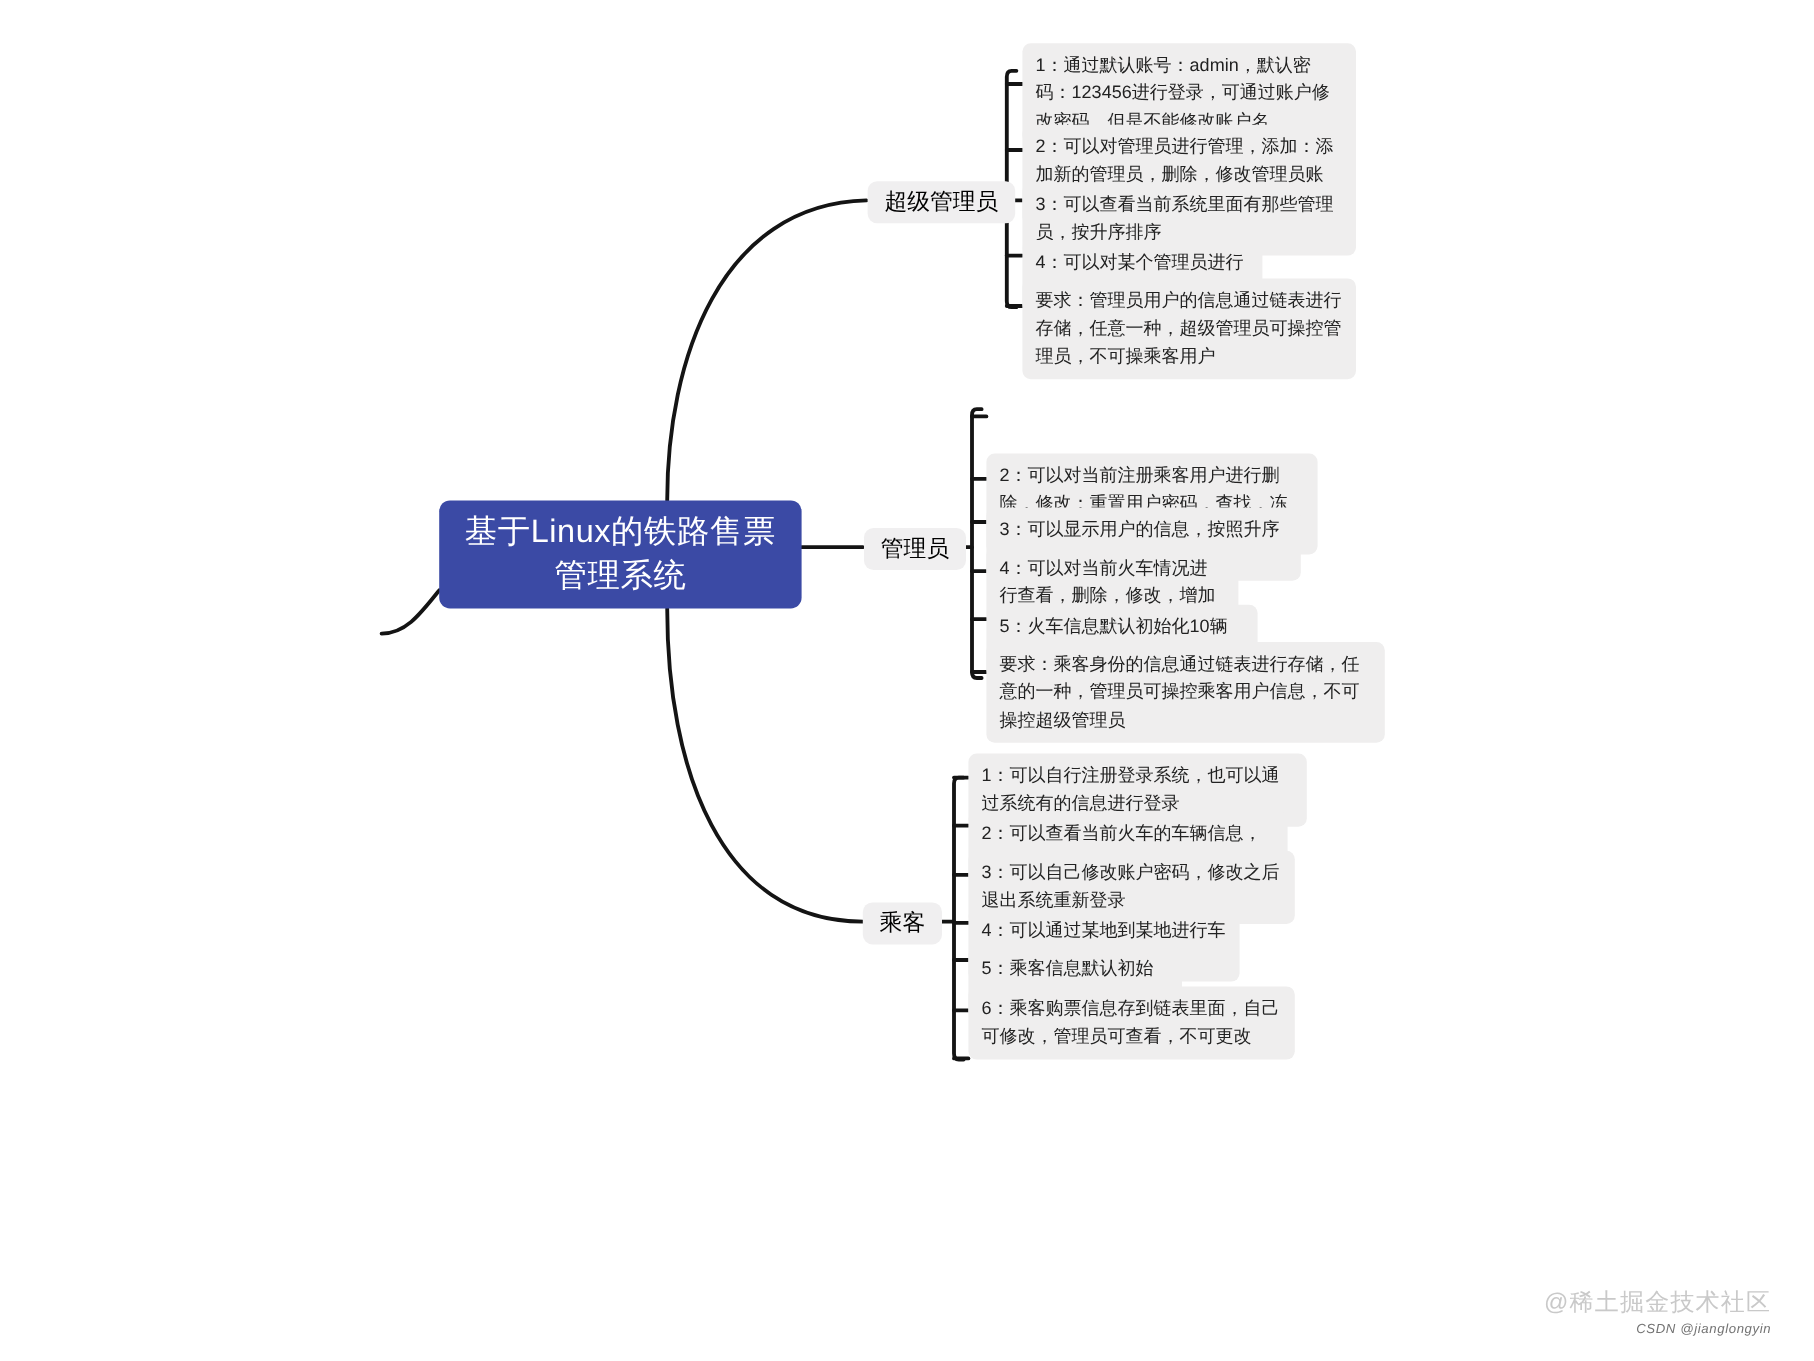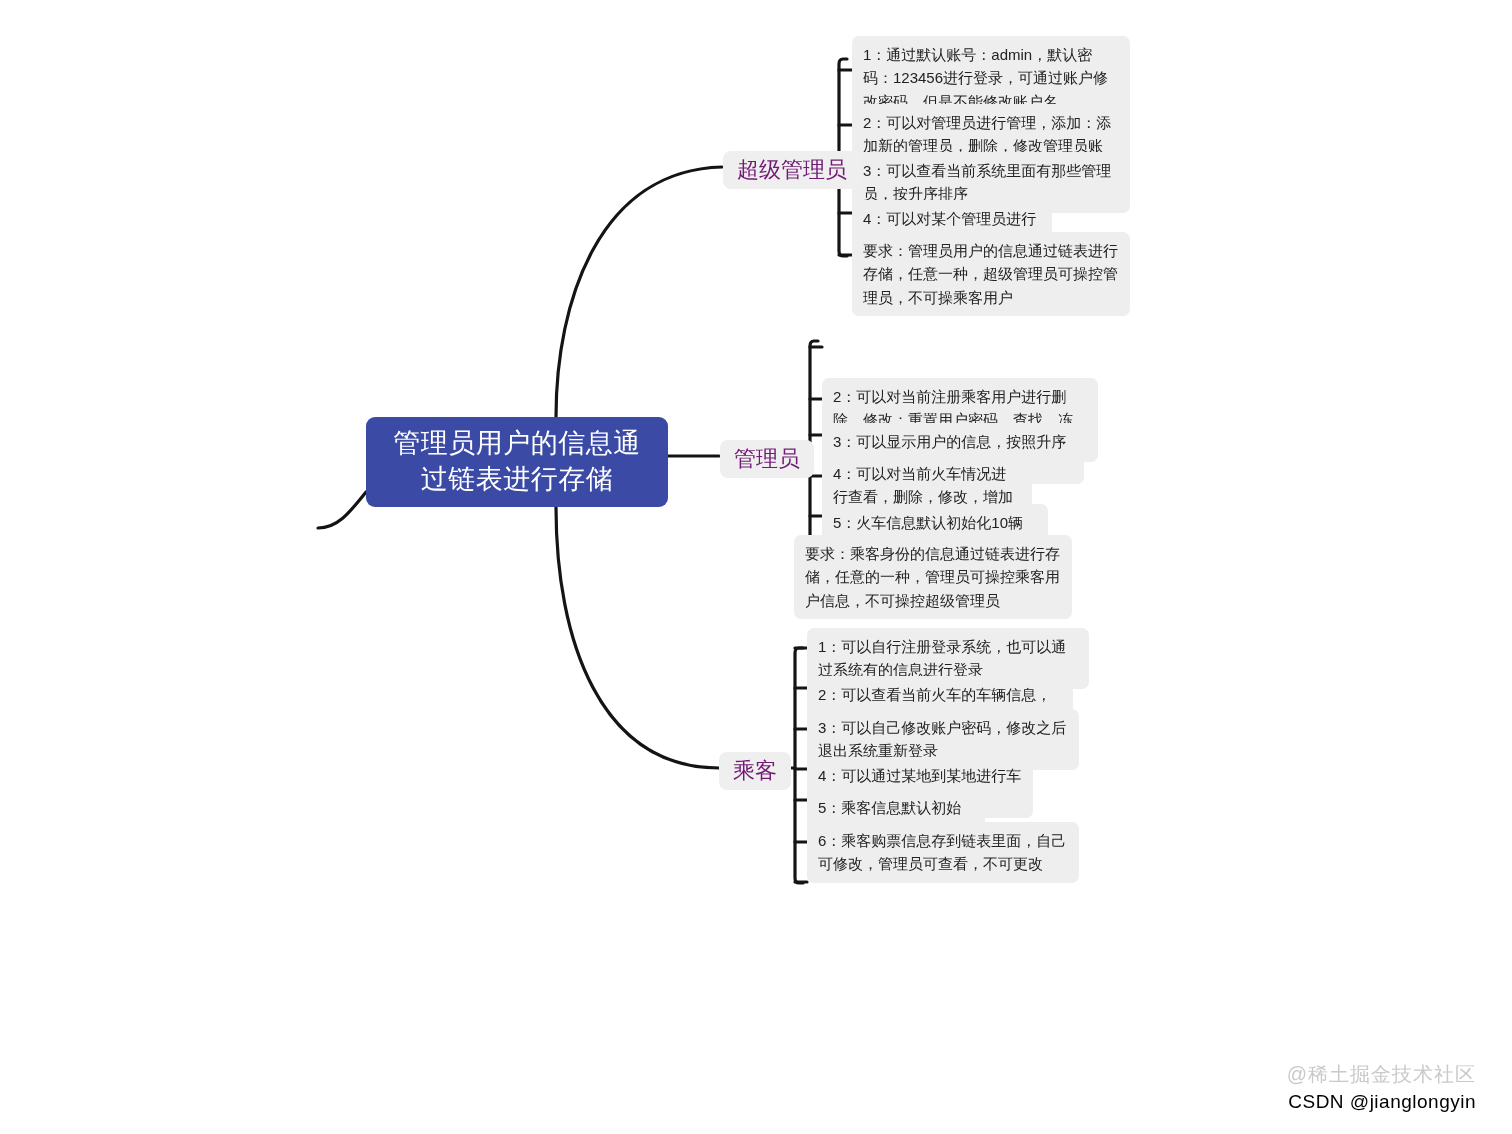--- a/index.html
+++ b/index.html
@@ -40,22 +40,22 @@
     letter-spacing: 0.5px;
     padding: 0 16px;
     z-index: 4;
   }
 
   
   .branch-node {
     position: absolute;
     background: #f0eff0;
     border-radius: 8px;
-    color: #701a75;
-    font-size: 22px;
+    color: #000000;
+    font-size: 19px;
     line-height: 1;
     display: flex;
     align-items: center;
     justify-content: center;
     padding: 8px 14px;
     white-space: nowrap;
     z-index: 4;
   }
 
   
@@ -92,24 +92,25 @@
     text-align: right;
     user-select: none;
   }
   .watermark .wm-main {
     color: #c9c9c9;
     font-size: 20px;
     line-height: 1.4;
     letter-spacing: 1px;
   }
   .watermark .wm-sub {
-    color: #000000;
-    font-size: 19px;
+    color: #737373;
+    font-size: 11px;
     line-height: 1.5;
     letter-spacing: 0.5px;
+    font-style: italic;
   }
 </style>
 </head>
 <body>
 
 <div id="canvas">
 
   <svg id="wires" viewBox="0 0 1512 1134" xmlns="http://www.w3.org/2000/svg">
     <g fill="none" stroke="#141414" stroke-width="3.2" stroke-linecap="round" stroke-linejoin="round">
 
@@ -144,21 +145,21 @@
       <path d="M 795 688 L 807 688"></path>
       <path d="M 795 729 L 807 729"></path>
       <path d="M 795 769 L 807 769"></path>
       <path d="M 795 800 L 807 800"></path>
       <path d="M 795 842 L 807 842"></path>
       <path d="M 795 882 L 807 882"></path>
     </g>
   </svg>
 
   <div class="root-node">
-    <span>管理员用户的信息通过链表进行存储</span>
+    <span>基于Linux的铁路售票管理系统</span>
   </div>
 
 
   <div class="branch-node" style="left:723px; top:151px;">
     <span>超级管理员</span>
   </div>
 
   <div class="leaf" style="left:852px; top:36px; width:278px;">
     <span>1：通过默认账号：admin，默认密码：123456进行登录，可通过账户修改密码，但是不能修改账户名</span>
   </div>
@@ -184,21 +185,21 @@
   </div>
   <div class="leaf" style="left:822px; top:423px; width:262px;">
     <span>3：可以显示用户的信息，按照升序进行排序</span>
   </div>
   <div class="leaf" style="left:822px; top:455px; width:210px;">
     <span>4：可以对当前火车情况进行查看，删除，修改，增加</span>
   </div>
   <div class="leaf" style="left:822px; top:504px; width:226px;">
     <span>5：火车信息默认初始化10辆列车信息</span>
   </div>
-  <div class="leaf" style="left:794px; top:535px; width:278px;">
+  <div class="leaf" style="left:822px; top:535px; width:332px;">
     <span>要求：乘客身份的信息通过链表进行存储，任意的一种，管理员可操控乘客用户信息，不可操控超级管理员</span>
   </div>
 
   <div class="branch-node" style="left:719px; top:752px;">
     <span>乘客</span>
   </div>
 
   <div class="leaf" style="left:807px; top:628px; width:282px;">
     <span>1：可以自行注册登录系统，也可以通过系统有的信息进行登录</span>
   </div>

